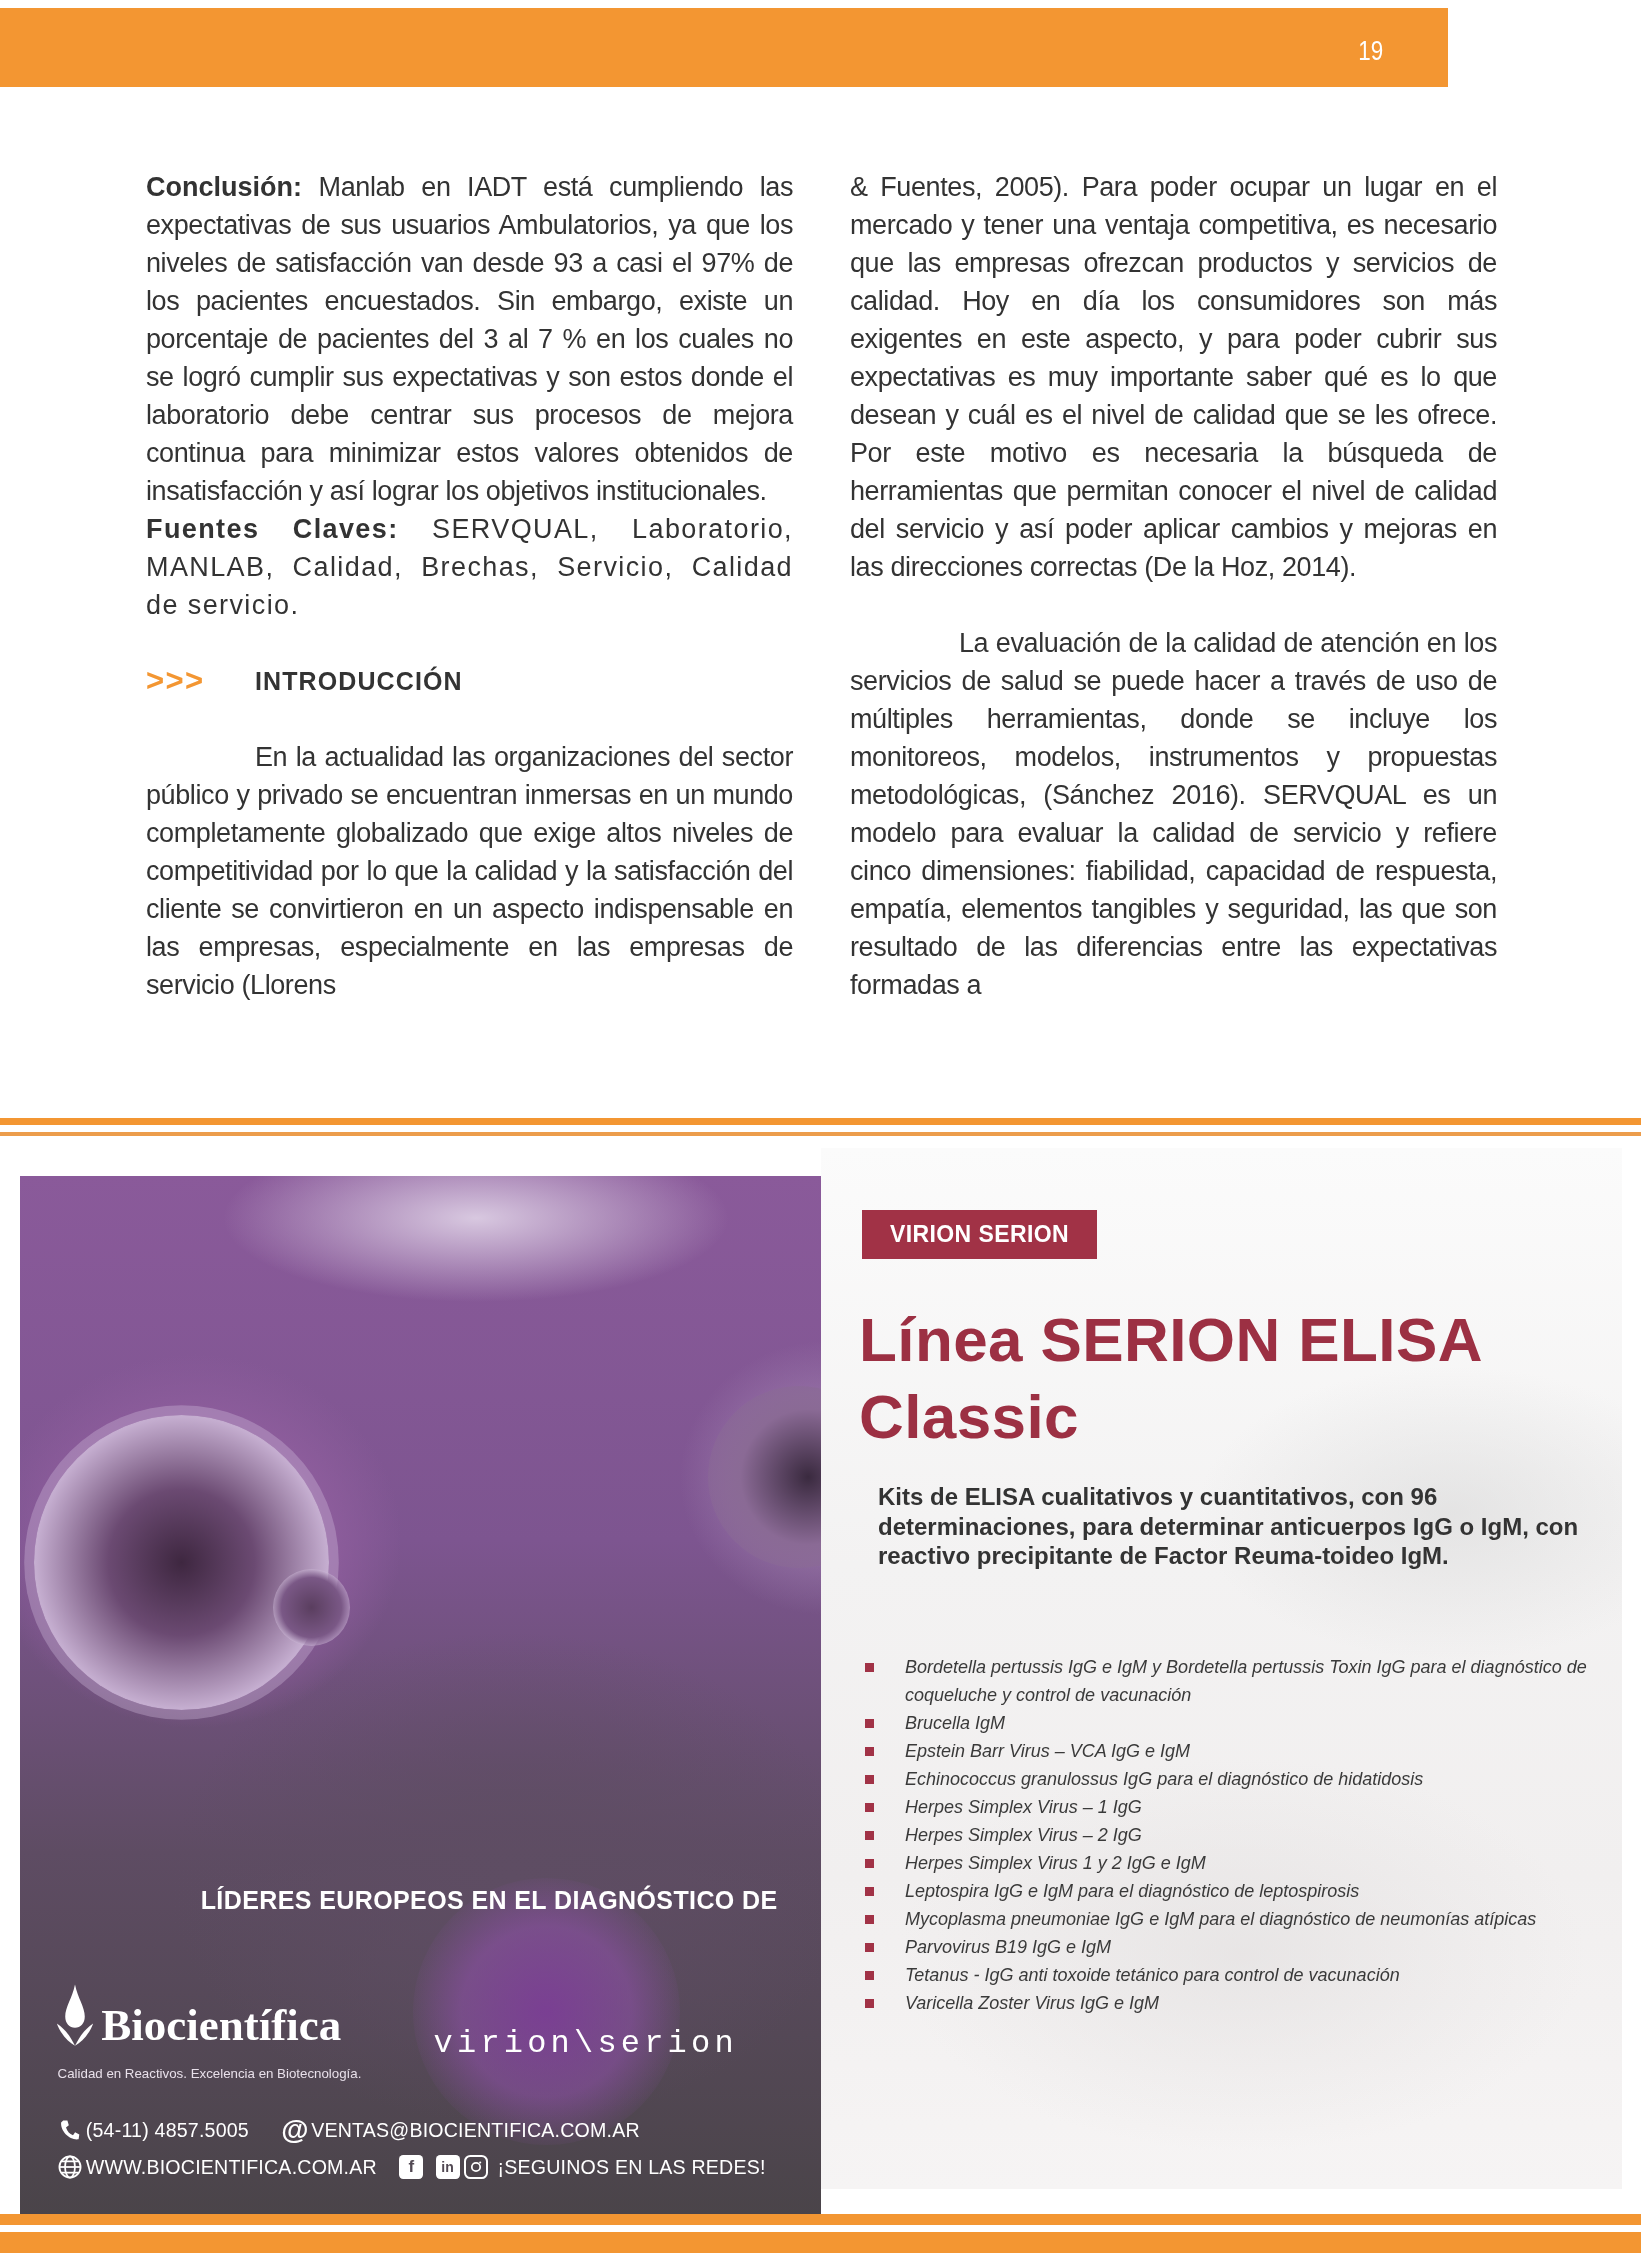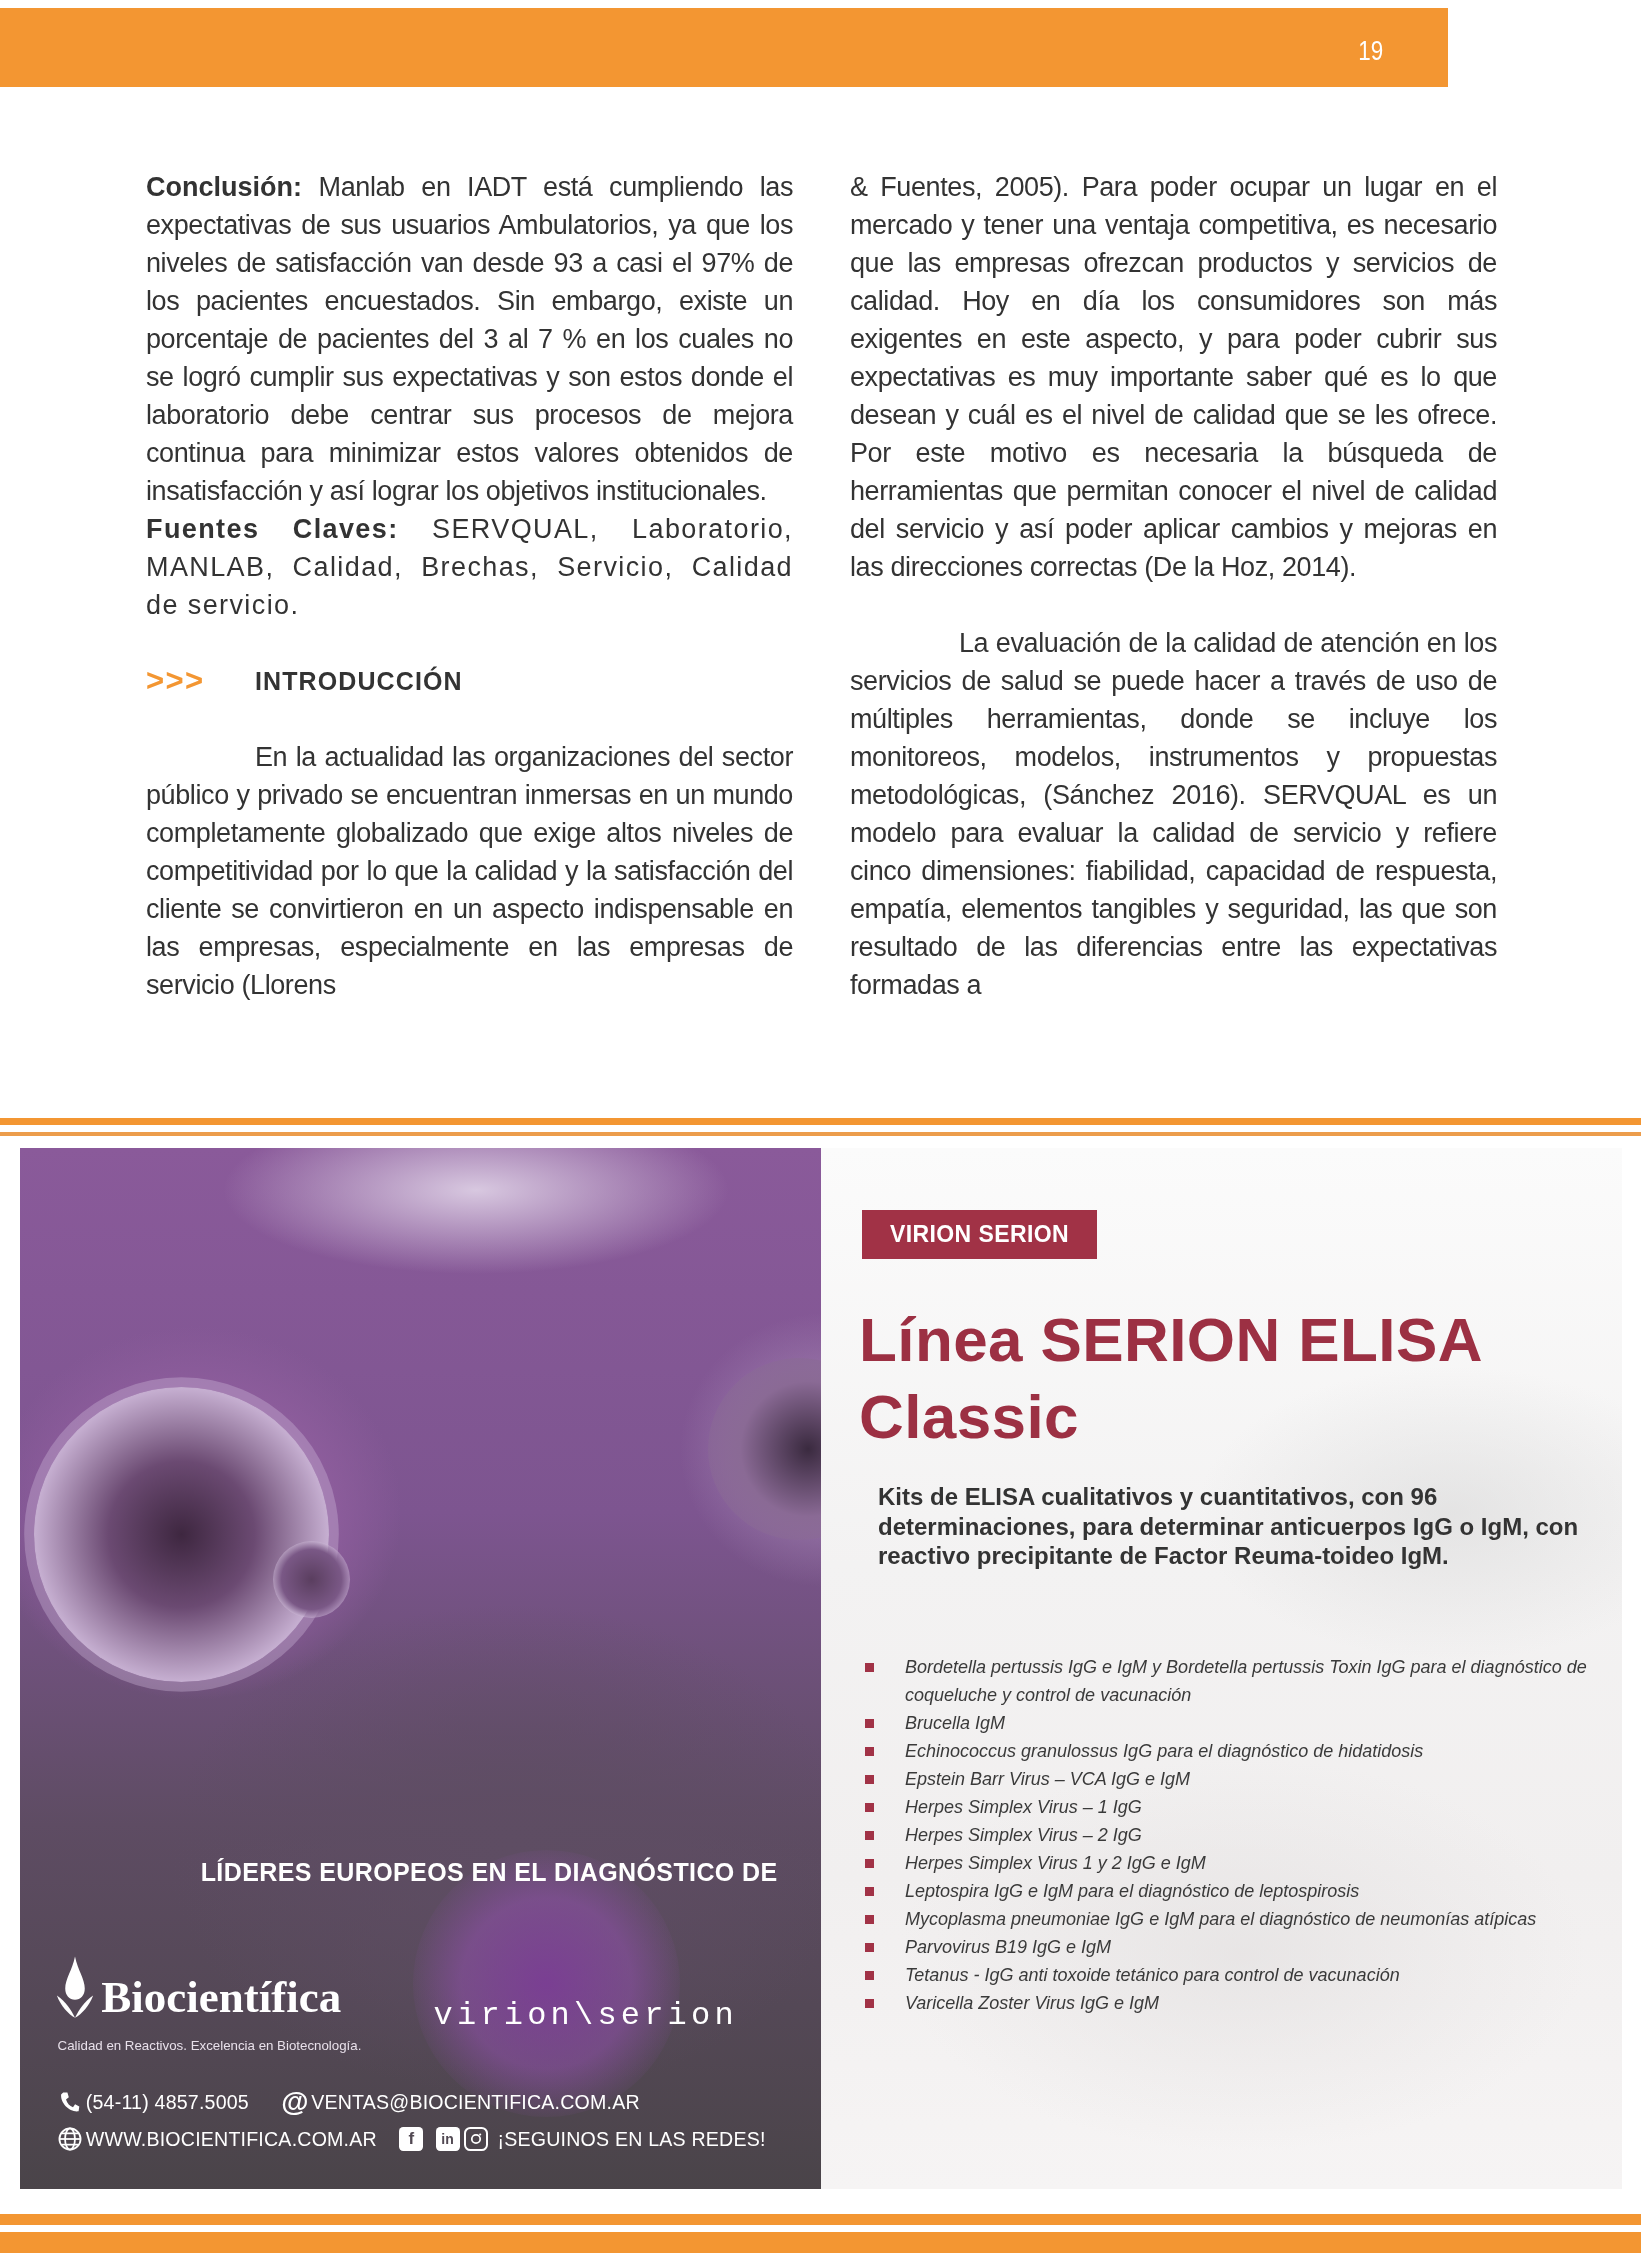--- a/index.html
+++ b/index.html
@@ -41,21 +41,21 @@
   .section-heading .title {
     font-weight: bold; font-size: 25px; letter-spacing: 1.1px; color: #333;
   }
 
   
   .rule-thick { position: absolute; left: 0; width: 1641px; background: #f39632; }
   .rule-thin  { position: absolute; left: 0; width: 1641px; background: #ec9d4c; }
 
   
   .ad-left {
-    position: absolute; left: 19.6px; top: 1148px; width: 801px; height: 1041px; overflow: hidden;
+    position: absolute; left: 19.6px; top: 1176px; width: 801px; height: 1041px; overflow: hidden;
     background:
       radial-gradient(ellipse 295px 267px at 175px 365px, #b99ac4 0%, #8d5d9c 45%, rgba(110,70,125,0) 70%),
       radial-gradient(ellipse 210px 196px at 807px 302px, #a98cb8 0%, rgba(120,80,135,0) 70%),
       radial-gradient(ellipse 337px 112px at 456px 42px, #d8c8e0 0%, rgba(150,110,165,0) 75%),
       radial-gradient(ellipse 491px 351px at 491px 702px, #5e4d63 0%, rgba(80,65,85,0) 70%),
       linear-gradient(180deg, #8a5a9a 0%, #7d5590 35%, #5e4c63 65%, #4a4449 100%);
   }
   .virus { position: absolute; border-radius: 50%; }
   .virus.v1 {
     left: 14px; top: 239px; width: 295px; height: 295px;
@@ -233,22 +233,22 @@
 <div class="ad-right">
   <div class="ad-badge">VIRION SERION</div>
   <div class="ad-title">
     <div>Línea SERION ELISA</div>
     <div>Classic</div>
   </div>
   <div class="ad-desc">Kits de ELISA cualitativos y cuantitativos, con 96 determinaciones, para determinar anticuerpos IgG o IgM, con reactivo precipitante de Factor Reuma-toideo IgM.</div>
   <ul class="ad-list">
     <li><span class="bullet"></span><span>Bordetella pertussis IgG e IgM y Bordetella pertussis Toxin IgG para el diagnóstico de coqueluche y control de vacunación</span></li>
     <li><span class="bullet"></span><span>Brucella IgM</span></li>
+    <li><span class="bullet"></span><span>Epstein Barr Virus – VCA IgG e IgM</span></li>
     <li><span class="bullet"></span><span>Echinococcus granulossus IgG para el diagnóstico de hidatidosis</span></li>
-    <li><span class="bullet"></span><span>Epstein Barr Virus – VCA IgG e IgM</span></li>
     <li><span class="bullet"></span><span>Herpes Simplex Virus – 1 IgG</span></li>
     <li><span class="bullet"></span><span>Herpes Simplex Virus – 2 IgG</span></li>
     <li><span class="bullet"></span><span>Herpes Simplex Virus 1 y 2 IgG e IgM</span></li>
     <li><span class="bullet"></span><span>Leptospira IgG e IgM para el diagnóstico de leptospirosis</span></li>
     <li><span class="bullet"></span><span>Mycoplasma pneumoniae IgG e IgM para el diagnóstico de neumonías atípicas</span></li>
     <li><span class="bullet"></span><span>Parvovirus B19 IgG e IgM</span></li>
     <li><span class="bullet"></span><span>Tetanus - IgG anti toxoide tetánico para control de vacunación</span></li>
     <li><span class="bullet"></span><span>Varicella Zoster Virus IgG e IgM</span></li>
   </ul>
 </div>

